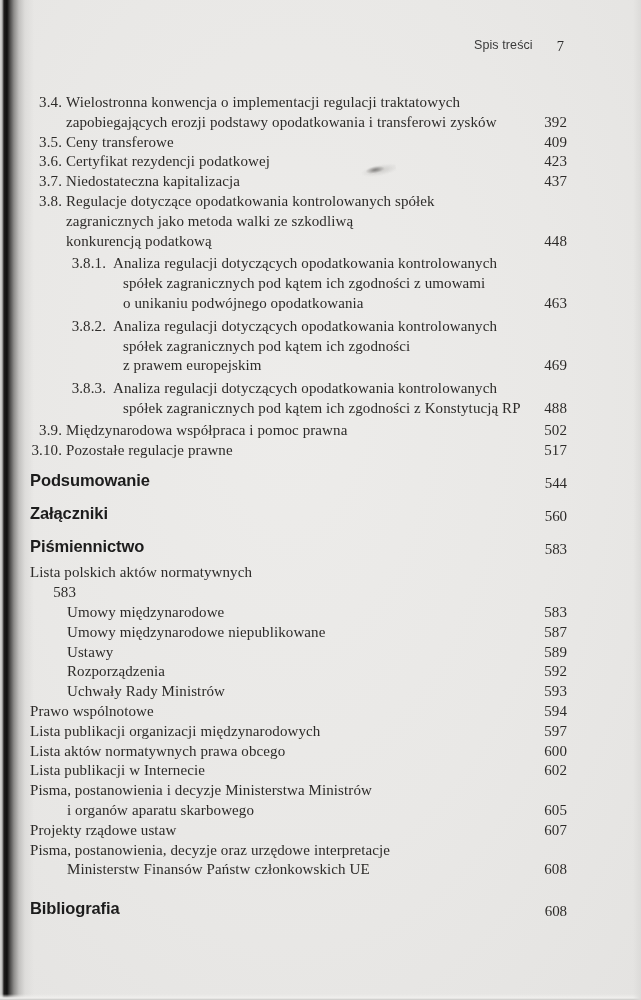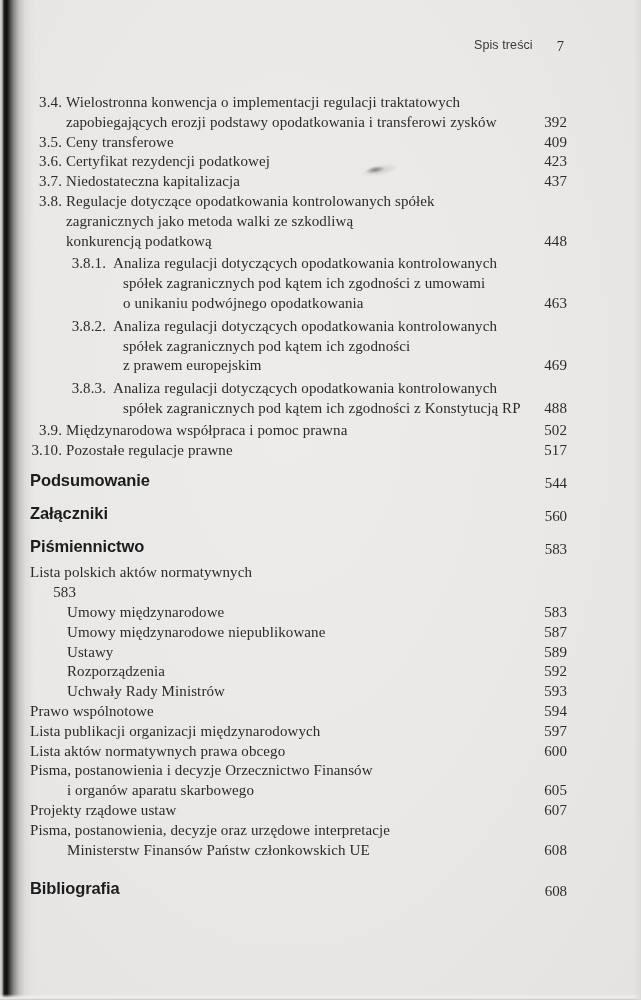--- a/index.html
+++ b/index.html
@@ -208,21 +208,25 @@
       </div>
       <div class="row p">
         <span class="text">Lista publikacji organizacji międzynarodowych</span>
         <span class="page">597</span>
       </div>
       <div class="row p">
         <span class="text">Lista aktów normatywnych prawa obcego</span>
         <span class="page">600</span>
       </div>
       <div class="row p">
-        <span class="text">Pisma, postanowienia i decyzje Orzecznictwo Finansów</span>
+        <span class="text">Lista publikacji w Internecie</span>
+        <span class="page">602</span>
+      </div>
+      <div class="row p">
+        <span class="text">Pisma, postanowienia i decyzje Ministerstwa Ministrów</span>
       </div>
       <div class="row ps">
         <span class="text">i organów aparatu skarbowego</span>
         <span class="page">605</span>
       </div>
       <div class="row p">
         <span class="text">Projekty rządowe ustaw</span>
         <span class="page">607</span>
       </div>
       <div class="row p">

